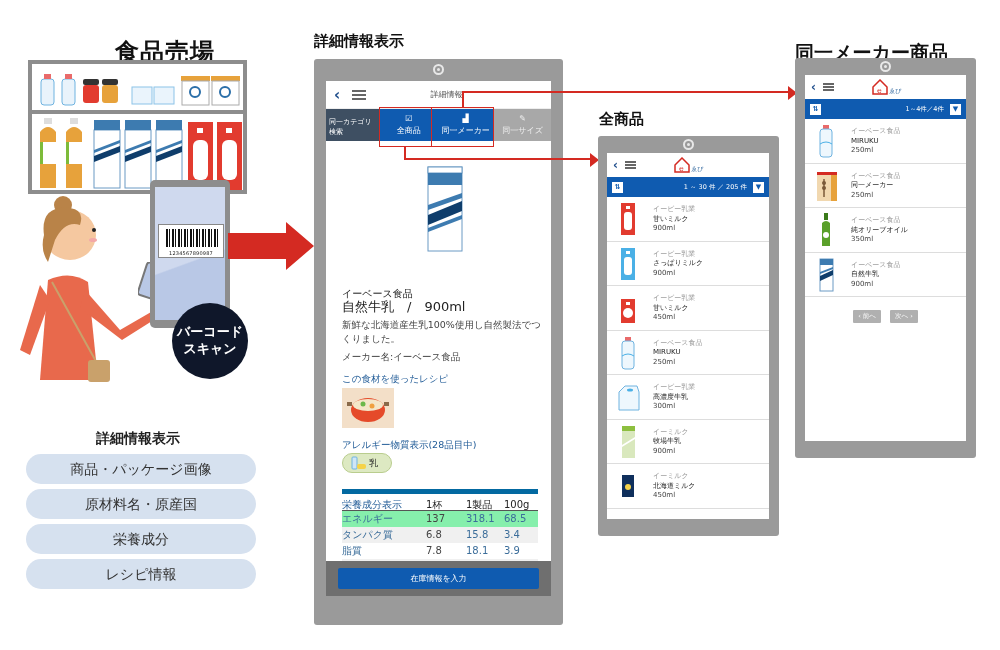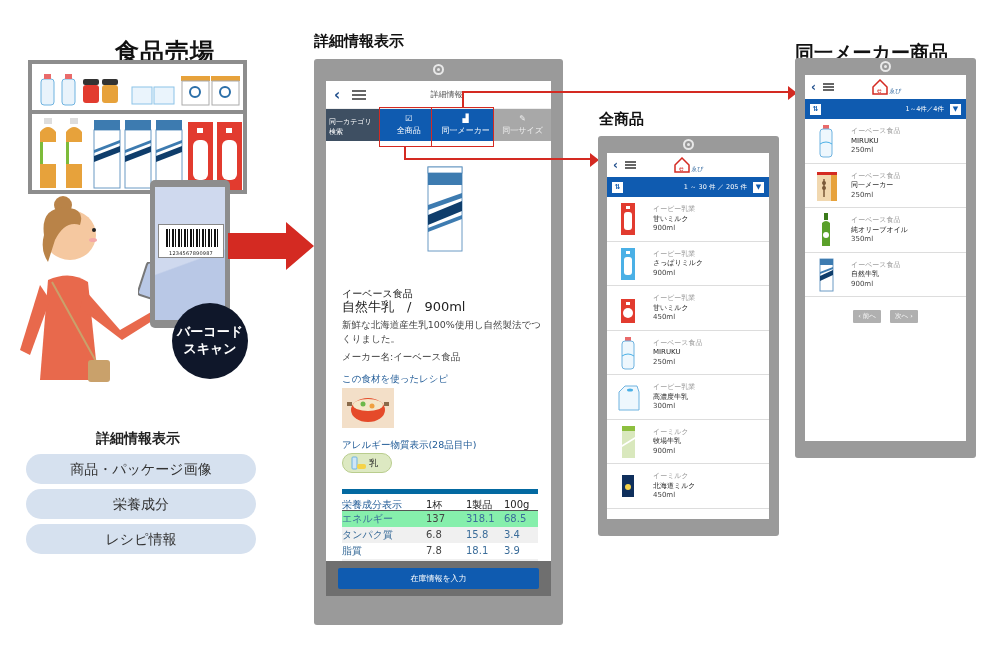--- a/index.html
+++ b/index.html
@@ -241,20 +241,21 @@
 
 <div class="abs big-arrow">
   <svg width="88" height="48">
       <path d="M0 11 L58 11 L58 0 L86 24 L58 48 L58 37 L0 37Z" fill="#d42a22"></path>
     </svg>
 </div>
 
 <div class="abs feat-title">詳細情報表示</div>
 <div class="abs feat-list">
   <div class="feat-pill">商品・パッケージ画像</div>
+  <div class="feat-pill">原材料名・原産国</div>
   <div class="feat-pill">栄養成分</div>
   <div class="feat-pill">レシピ情報</div>
 </div>
 
 <div class="abs detail-title h-title">詳細情報表示</div>
 <div class="abs frame f1">
   <div class="cam" style="left:119px;top:5px;"></div>
   <div class="screen">
     <div class="topbar">
       <span class="back">‹</span>

